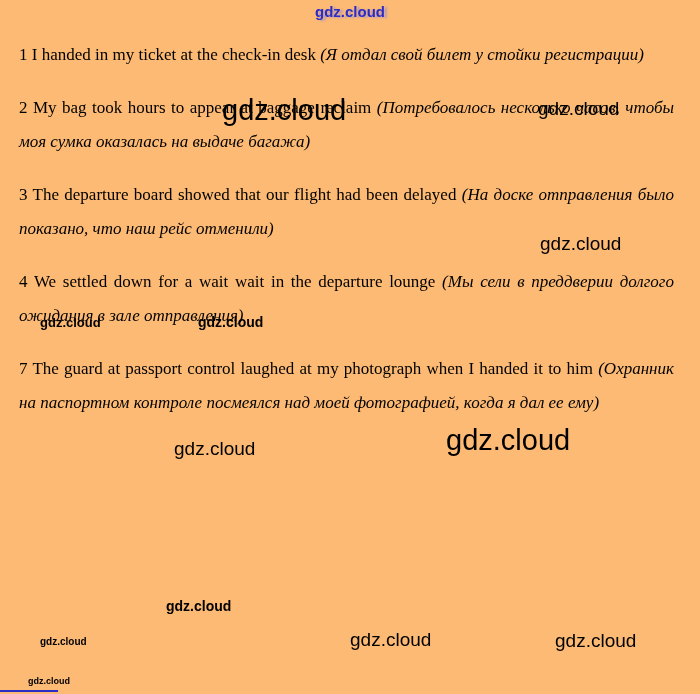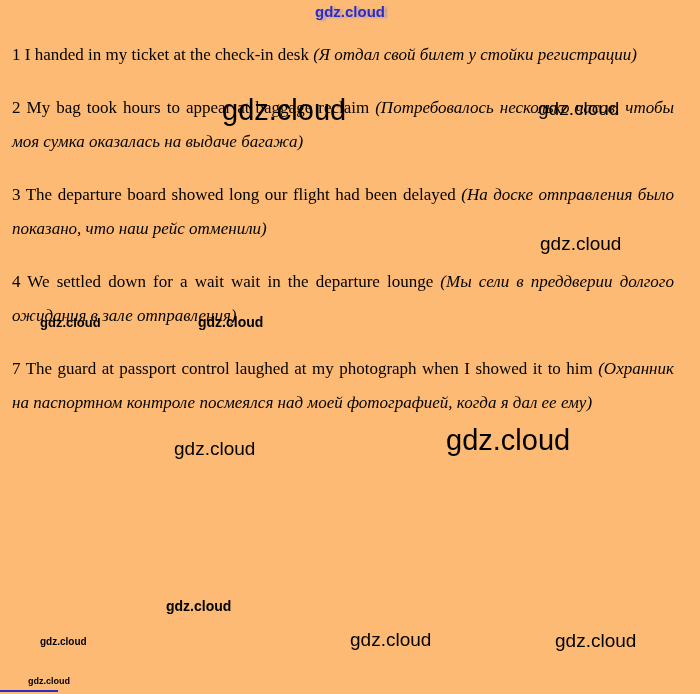--- a/index.html
+++ b/index.html
@@ -12,21 +12,21 @@
     width: 700px;
     height: 694px;
     background: #fdba74;
     overflow: hidden;
     font-family: "Liberation Serif", serif;
     color: #000000;
   }
   .content {
     position: absolute;
     top: 38px;
-    left: 12px;
+    left: 19px;
     right: 26px;
   }
   p.item {
     margin: 0 0 19px 0;
     font-size: 17px;
     line-height: 34px;
     text-align: justify;
     color: #000000;
   }
   p.item .ru {
@@ -96,22 +96,22 @@
   <div class="wm wm-md wm-11">gdz.cloud</div>
   <div class="wm wm-xs wm-12">gdz.cloud</div>
   <div class="footer-line"></div>
 
   <div class="content">
 
     <p class="item"><span>1</span> <span>I handed in my ticket at the check-in desk</span> <span class="ru">(Я отдал свой билет у стойки регистрации)</span></p>
 
     <p class="item"><span>2</span> <span>My bag took hours to appear at baggage reclaim</span> <span class="ru">(Потребовалось несколько часов, чтобы моя сумка оказалась на выдаче багажа)</span></p>
 
-    <p class="item"><span>3</span> <span>The departure board showed long our flight had been delayed</span> <span class="ru">(На доске отправления было показано, что наш рейс отменили)</span></p>
+    <p class="item"><span>3</span> <span>The departure board showed that our flight had been delayed</span> <span class="ru">(На доске отправления было показано, что наш рейс отменили)</span></p>
 
     <p class="item"><span>4</span> <span>We settled down for a wait wait in the departure lounge</span> <span class="ru">(Мы сели в преддверии долгого ожидания в зале отправления)</span></p>
 
 
 
-    <p class="item"><span>7</span> <span>The guard at passport control laughed at my photograph when I showed it to him</span> <span class="ru">(Охранник на паспортном контроле посмеялся над моей фотографией, когда я дал ее ему)</span></p>
+    <p class="item"><span>7</span> <span>The guard at passport control laughed at my photograph when I handed it to him</span> <span class="ru">(Охранник на паспортном контроле посмеялся над моей фотографией, когда я дал ее ему)</span></p>
 
   </div>
 </div>
 
 </body></html>

